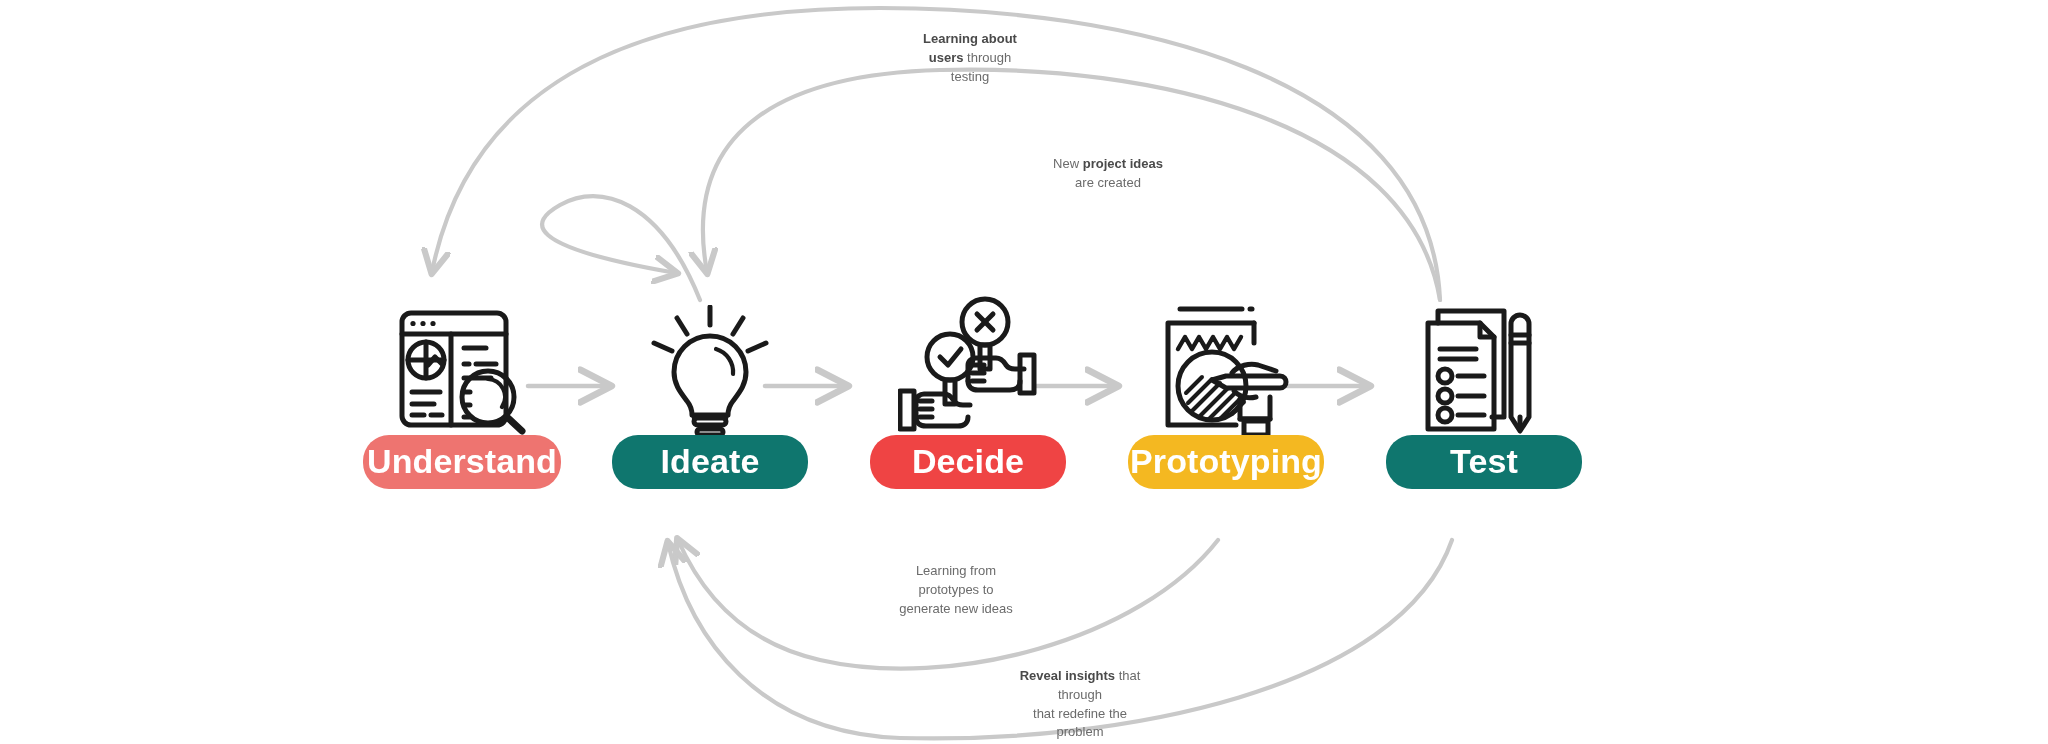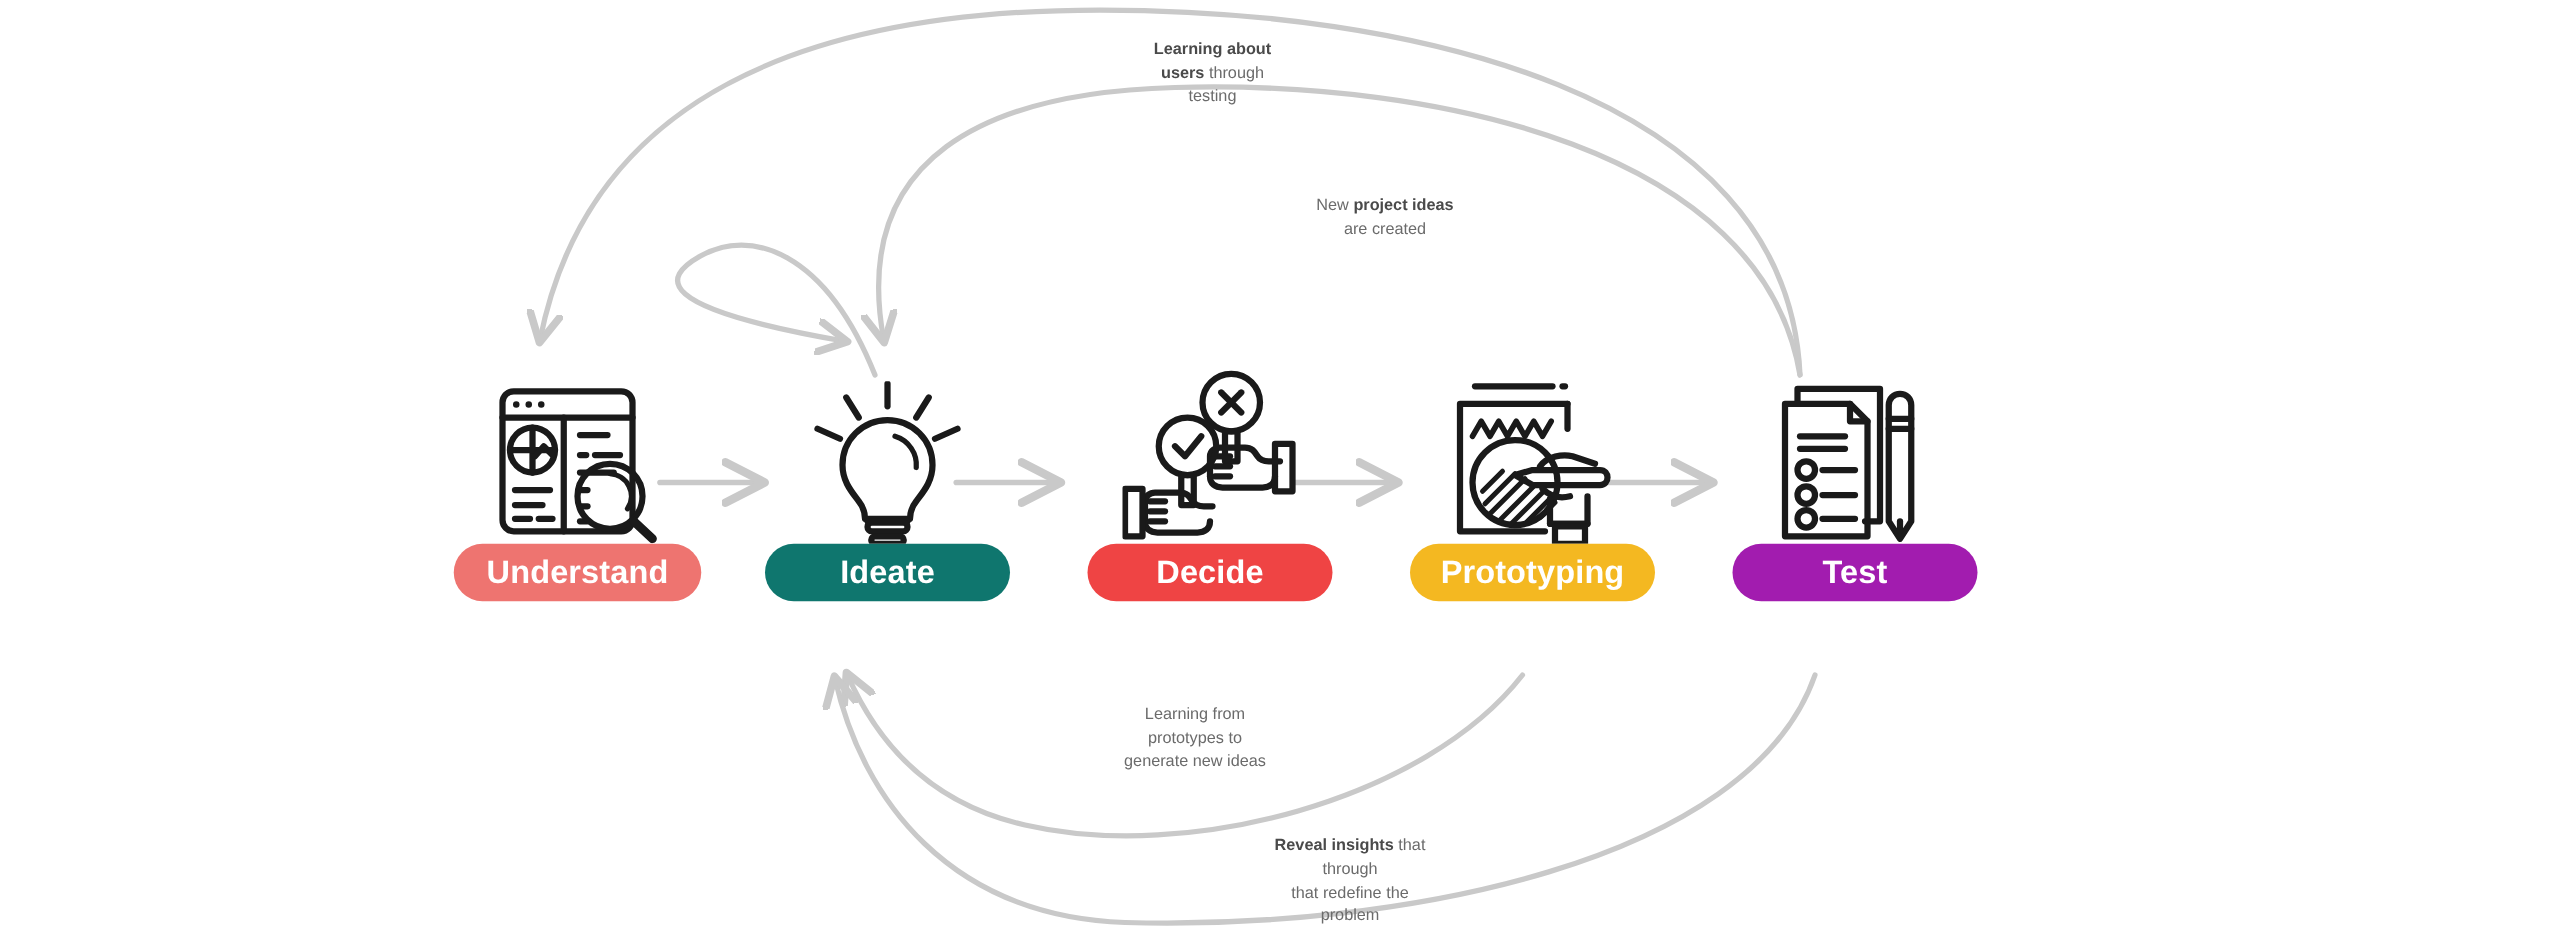--- a/index.html
+++ b/index.html
@@ -32,21 +32,21 @@
     display: flex;
     align-items: flex-end;
     justify-content: center;
   }
   .stage-icon svg { display: block; }
   .pill {
     display: inline-block;
     border-radius: 26px;
     padding: 9px 0 11px 0;
     color: #ffffff;
-    font-size: 26px;
+    font-size: 34px;
     font-weight: 700;
     letter-spacing: .1px;
     line-height: 1;
     white-space: nowrap;
   }
   .annot {
     position: absolute;
     text-align: center;
     color: #6b6b6b;
     font-size: 13px;
@@ -219,21 +219,21 @@
         <line x1="34" y1="91" x2="60" y2="91"></line>
         <circle cx="21" cy="110" r="7"></circle>
         <line x1="34" y1="110" x2="60" y2="110"></line>
 
         <path d="M96,10 C101,10 105,14 105,19 L105,112 L96,126 L87,112 L87,19 C87,14 91,10 96,10 Z"></path>
         <line x1="87" y1="30" x2="105" y2="30"></line>
         <line x1="87" y1="38" x2="105" y2="38"></line>
         <line x1="96" y1="112" x2="96" y2="120"></line>
       </svg>
     </div>
-    <div class="pill" style="background:#a21caf; width:196px;text-align:center;">Test</div>
+    <div class="pill" style="background:#0f766e; width:196px;text-align:center;">Test</div>
   </div>
 
   <div class="annot" style="left:880px; top:30px; width:180px;"><b>Learning about</b><br><b>users</b><span> through</span><br><span>testing</span></div>
 
   <div class="annot" style="left:1008px; top:155px; width:200px;"><span>New </span><b>project ideas</b><br><span>are created</span></div>
 
 
   <div class="annot" style="left:856px; top:562px; width:200px;"><span>Learning from</span><br><span>prototypes to</span><br><span>generate new ideas</span></div>
 
   <div class="annot" style="left:980px; top:667px; width:200px;"><b>Reveal insights</b><span> that</span><br><span>through</span><br><span>that redefine the</span><br><span>problem</span></div>

